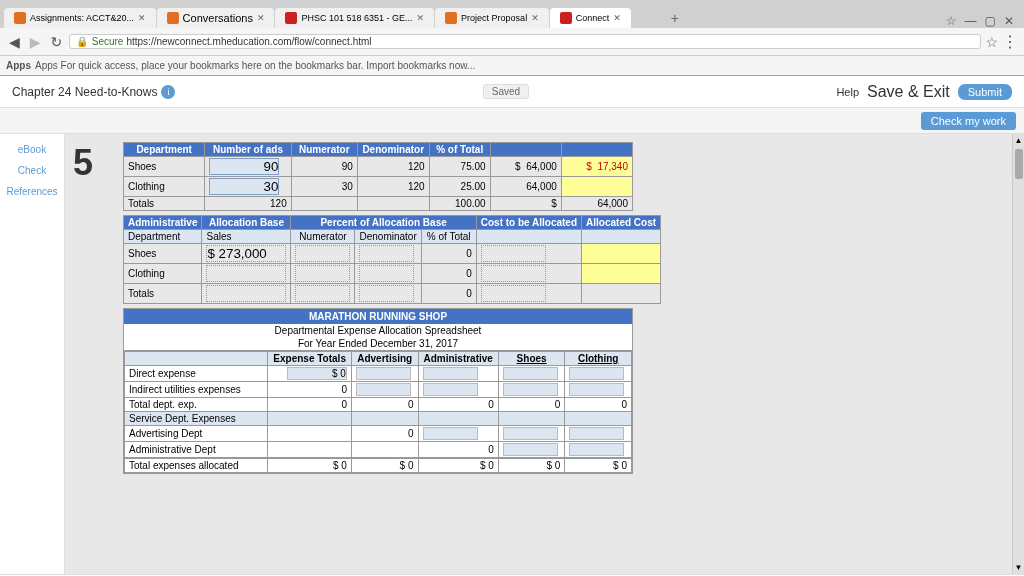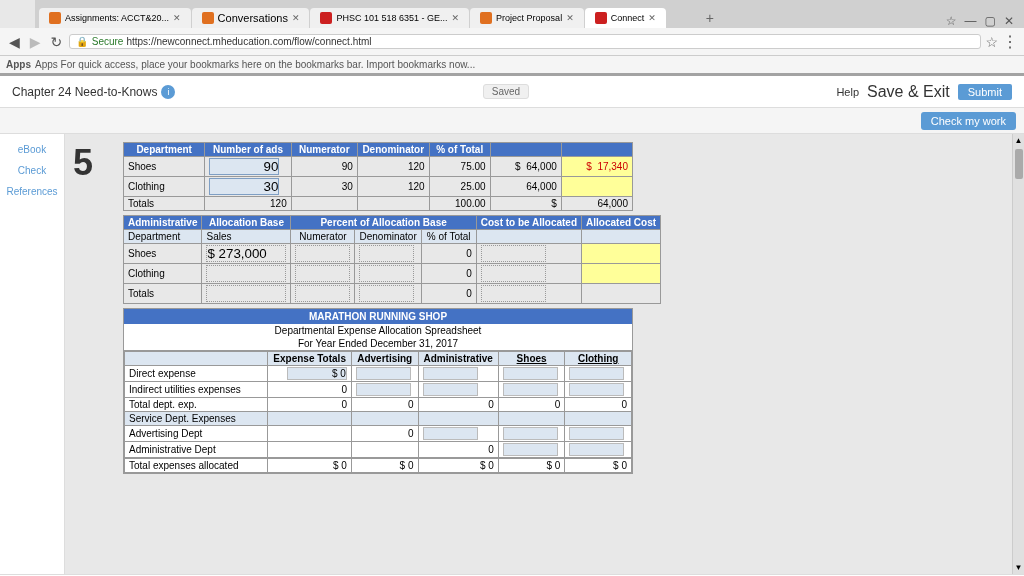--- a/index.html
+++ b/index.html
@@ -1,46 +1,46 @@
 <!DOCTYPE html>
 <html><head>
   <meta charset="utf-8">
   <style>
     * { box-sizing: border-box; margin: 0; padding: 0; }
     body { font-family: Arial, sans-serif; font-size: 11px; background: #f0f0f0; width: 1024px; height: 576px; overflow: hidden; }
 
     
     .browser-chrome { background: #e8e8e8; }
-    .tab-bar { display: flex; align-items: flex-end; padding: 4px 4px 0; background: #d0d0d0; height: 28px; gap: 1px; margin-left: 35px; }
+    .tab-bar { display: flex; align-items: flex-end; padding: 4px 4px 0; background: #d0d0d0; height: 28px; gap: 1px; }
     .tab { background: #f0f0f0; padding: 4px 10px; border-radius: 4px 4px 0 0; font-size: 10px; display: flex; align-items: center; gap: 4px; max-width: 160px; overflow: hidden; white-space: nowrap; }
     .tab.active { background: white; }
     .tab-close { cursor: pointer; color: #666; font-size: 9px; }
     .tab-favicon { width: 12px; height: 12px; border-radius: 2px; display: inline-block; }
     .tab-favicon.orange { background: #e07020; }
     .tab-favicon.red { background: #cc2020; }
     .new-tab-btn { padding: 2px 8px; font-size: 14px; color: #666; cursor: pointer; }
 
     .nav-bar { background: #f5f5f5; border-bottom: 1px solid #ccc; padding: 3px 6px; display: flex; align-items: center; gap: 4px; height: 28px; }
     .nav-btn { background: none; border: none; cursor: pointer; font-size: 14px; color: #555; padding: 0 3px; }
     .nav-btn:disabled { color: #bbb; }
     .nav-secure { display: flex; align-items: center; gap: 3px; background: white; border: 1px solid #ccc; border-radius: 3px; padding: 1px 6px; flex: 1; font-size: 10px; }
     .lock-icon { color: #2a7a2a; font-size: 10px; }
     .star-btn { background: none; border: none; cursor: pointer; color: #666; font-size: 14px; }
 
-    .bookmarks-bar { background: #f5f5f5; border-bottom: 3px solid #a3a3a3; padding: 2px 6px; font-size: 10px; color: #555; height: 20px; display: flex; align-items: center; }
+    .bookmarks-bar { background: #f5f5f5; border-bottom: 1px solid #a3a3a3; padding: 2px 6px; font-size: 10px; color: #555; height: 20px; display: flex; align-items: center; }
 
     
     .app-header { background: white; border-bottom: 1px solid #ddd; padding: 4px 12px; display: flex; align-items: center; justify-content: space-between; height: 32px; }
     .chapter-title { font-size: 12px; color: #333; display: flex; align-items: center; gap: 4px; }
     .info-icon { width: 14px; height: 14px; border-radius: 50%; background: #5b9bd5; color: white; font-size: 9px; display: inline-flex; align-items: center; justify-content: center; }
     .saved-badge { font-size: 10px; color: #666; background: #f0f0f0; border: 1px solid #ddd; padding: 1px 8px; border-radius: 3px; }
     .header-buttons { display: flex; align-items: center; gap: 8px; }
     .btn-help { font-size: 11px; color: #333; background: none; border: none; cursor: pointer; }
     .btn-save-exit { font-size: 16px; color: #333; background: none; border: none; cursor: pointer; }
-    .btn-submit { font-size: 11px; color: white; background: #5b9bd5; border: none; border-radius: 2px; padding: 2px 10px; cursor: pointer; }
+    .btn-submit { font-size: 11px; color: white; background: #5b9bd5; border: none; border-radius: 7px; padding: 2px 10px; cursor: pointer; }
     .btn-check { font-size: 11px; color: white; background: #5b9bd5; border: none; border-radius: 3px; padding: 3px 10px; cursor: pointer; }
 
     
     .main-layout { display: flex; height: calc(576px - 28px - 28px - 20px - 32px - 28px); }
 
     .sidebar { width: 65px; background: white; border-right: 1px solid #ddd; padding: 8px 4px; display: flex; flex-direction: column; gap: 6px; font-size: 10px; }
     .sidebar-item { color: #5b9bd5; cursor: pointer; text-align: center; padding: 2px; }
 
     .content-area { flex: 1; background: #e8e8e8; padding: 8px; overflow-y: auto; position: relative; }
 

